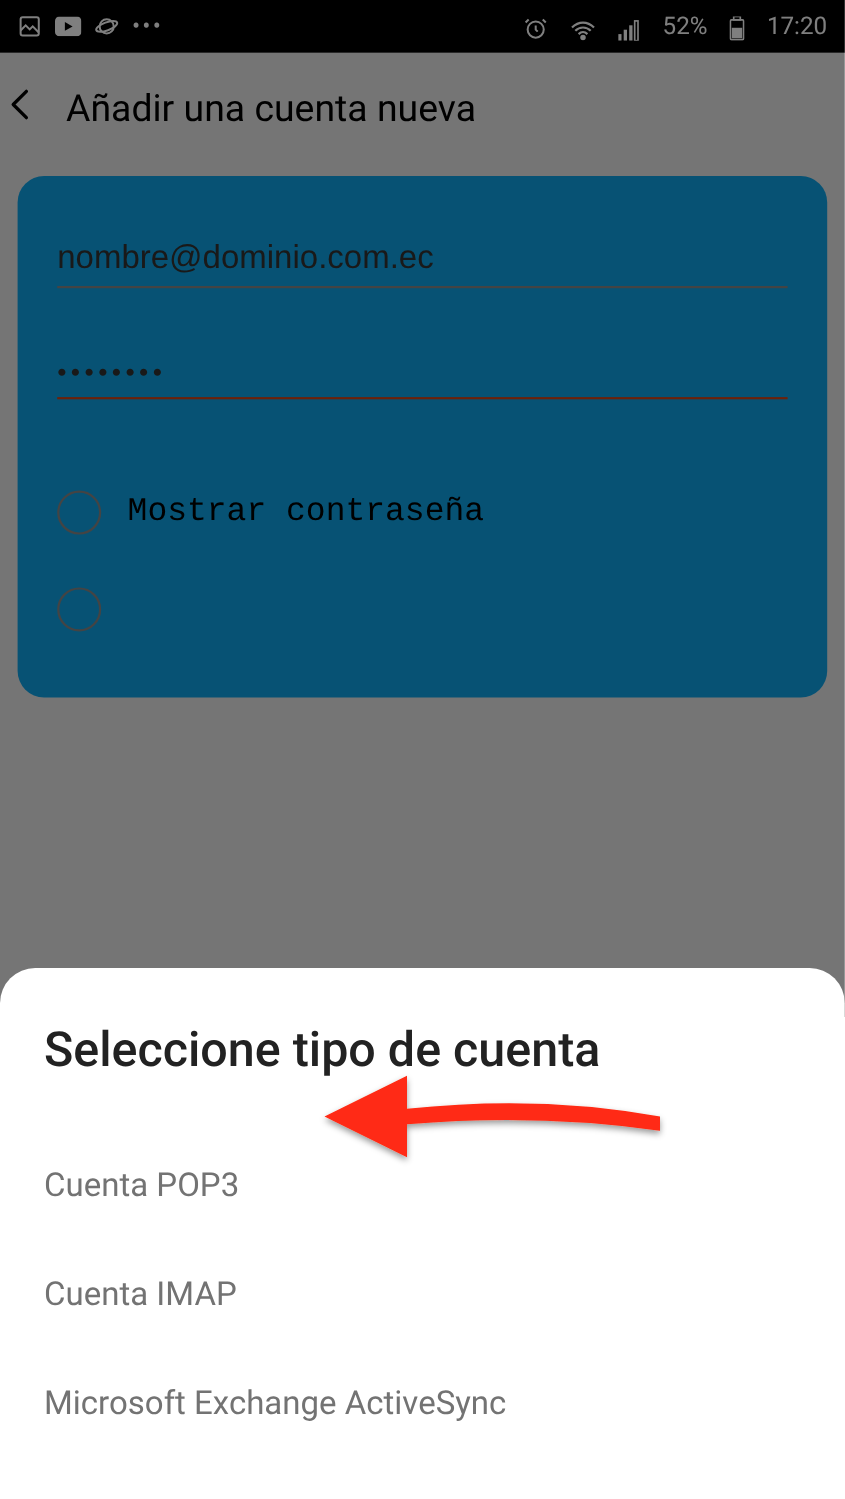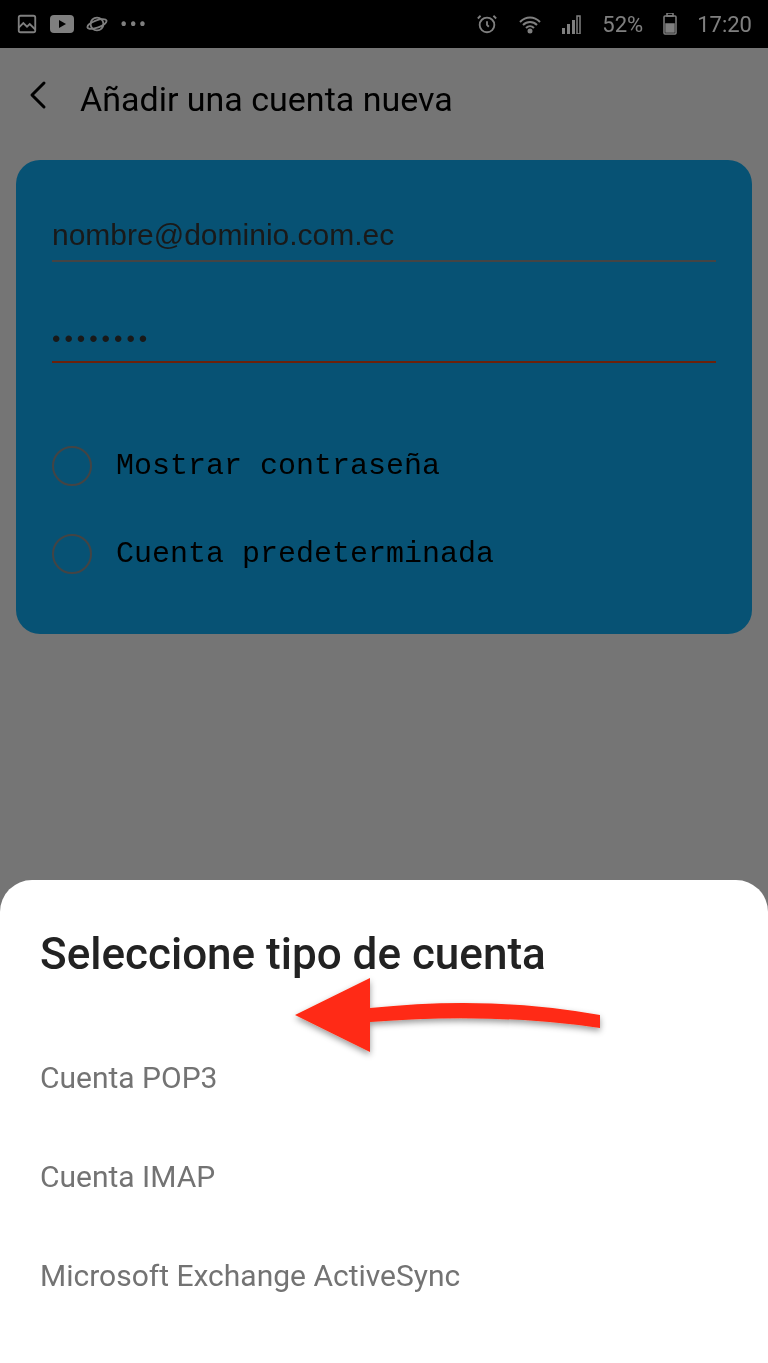--- a/index.html
+++ b/index.html
@@ -29,39 +29,39 @@
     }
     
     .status-left {
       display: flex;
       align-items: center;
       gap: 12px;
     }
     
     .status-right {
       display: flex;
-      align-items: center;
+      align-items: flex-end;
       gap: 20px;
     }
     
     .status-icon {
       display: inline-flex;
       align-items: center;
     }
     
     .main-content {
       background: #ebebeb;
       height: calc(100% - 48px);
       position: relative;
     }
     
     .header {
       display: flex;
       align-items: center;
-      padding: 30px 24px 40px 28px;
+      padding: 30px 24px 40px 8px;
     }
     
     .back-button {
       font-size: 36px;
       font-weight: 300;
       margin-right: 32px;
       color: #000;
     }
     
     .header-title {
@@ -236,21 +236,20 @@
     <input type="text" class="input-field" value="nombre@dominio.com.ec" style="">
     <input type="text" class="input-field password" value="••••••••" style="">
     
     <div class="checkbox-row">
       <div class="radio-circle"></div>
       <span class="checkbox-label">Mostrar contraseña</span>
     </div>
     
     <div class="checkbox-row">
       <div class="radio-circle"></div>
-      <span class="checkbox-label">Cuenta predeterminada</span>
     </div>
   </div>
 </div>
 
 <div class="overlay"></div>
 
 <div class="bottom-sheet">
   <div class="sheet-title">Seleccione tipo de cuenta</div>
   <div class="sheet-option">Cuenta POP3</div>
   <div class="sheet-option">Cuenta IMAP</div>

